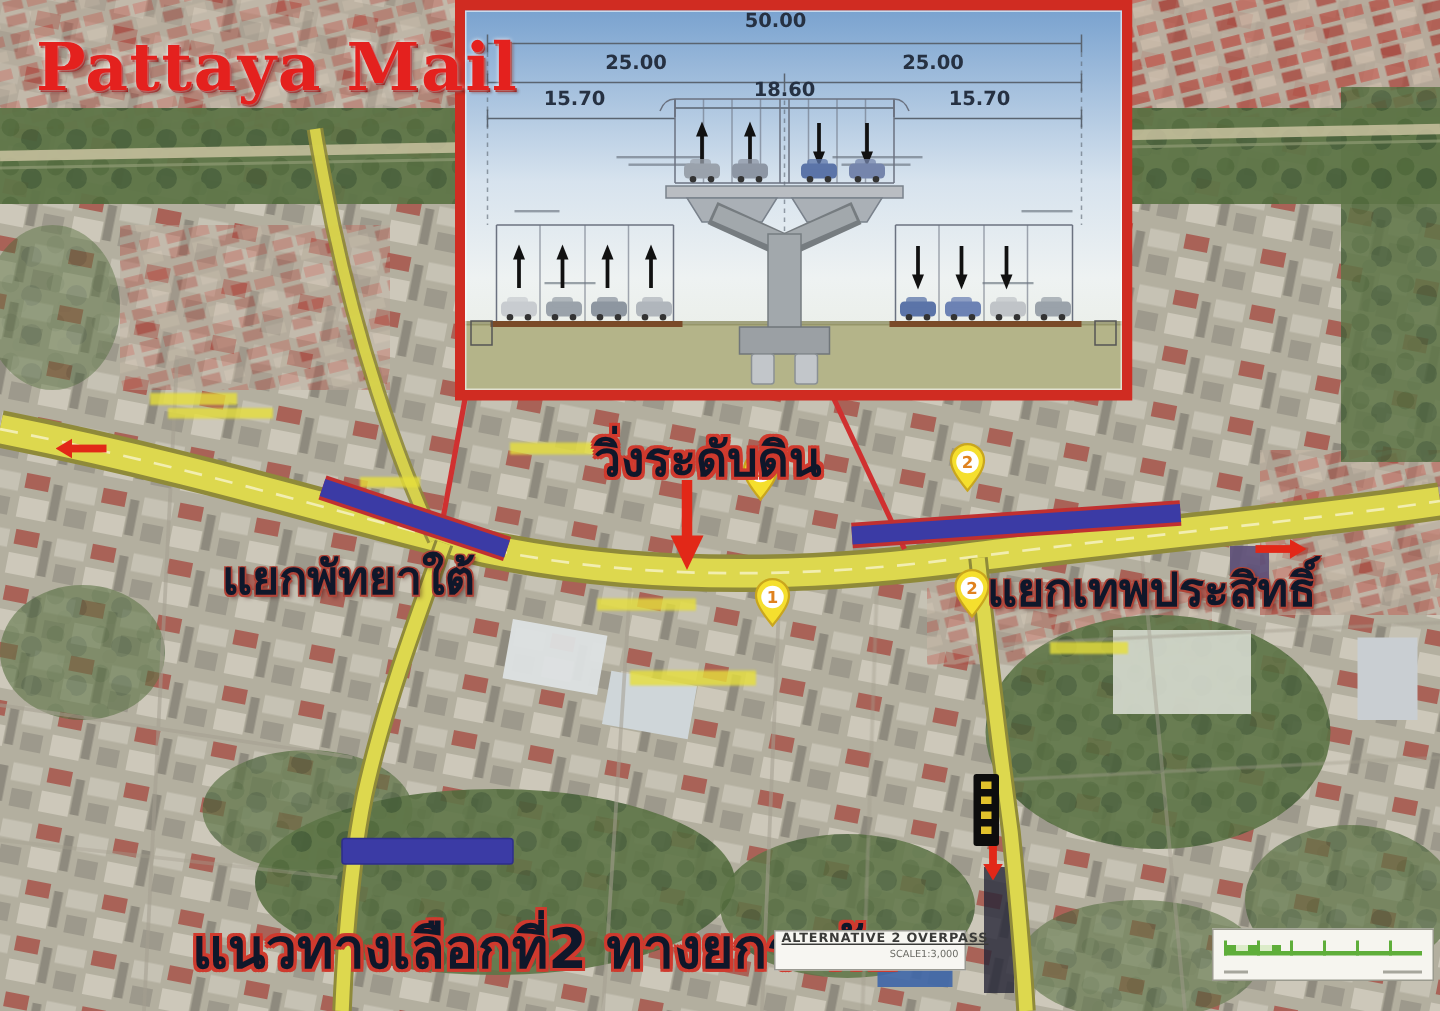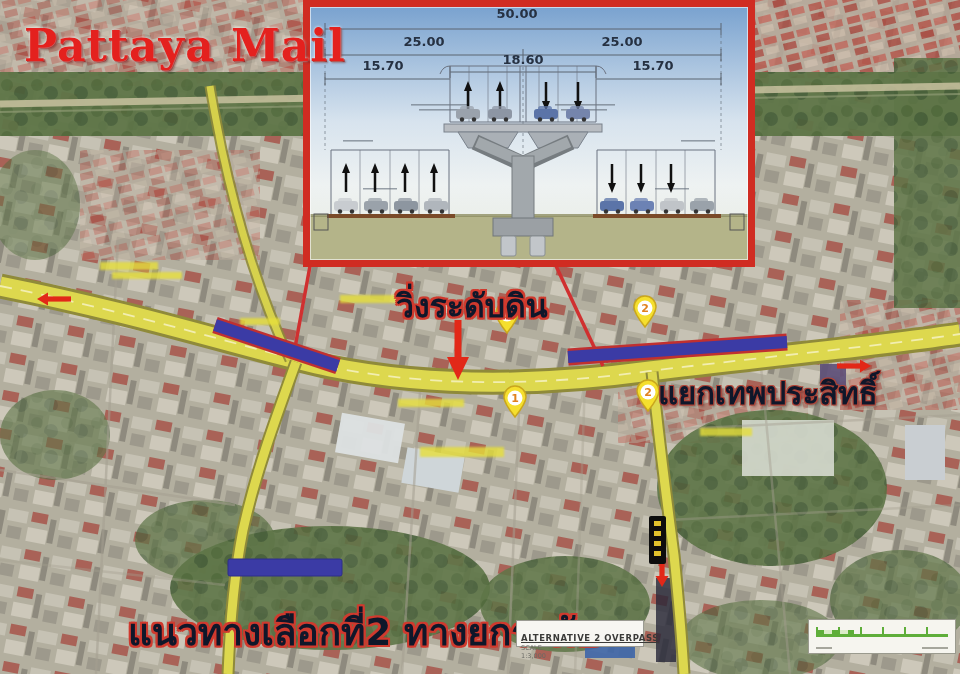--- a/index.html
+++ b/index.html
@@ -34,27 +34,27 @@
   }
   .lbl-ground{left:396px;top:280px;font-size:32px;}
   .lbl-south{left:148px;top:360px;font-size:31px;}
   .lbl-thep{left:658px;top:368px;font-size:31px;}
   .lbl-legend{left:352px;top:543px;font-size:37px;}
   .lbl-caption{left:128px;top:602px;font-size:37px;}
 
   .titlebox{
     left:516px;top:620px;width:128px;height:27px;z-index:4;
     background:#f7f6f2;border:1px solid #9a9a92;box-sizing:border-box;
-    padding:12px 4px 1px 4px;
+    padding:0 4px 1px 4px;
   }
   .tb-title{
     font-size:8.5px;font-weight:bold;color:#3a3a38;letter-spacing:.6px;
     text-decoration:underline;
   }
-  .tb-row{display:flex;justify-content:center;font-size:6.5px;color:#6a6a64;margin-top:1px;flex-direction:column;}
+  .tb-row{display:flex;justify-content:flex-end;font-size:6.5px;color:#6a6a64;margin-top:1px;}
 
   .scalebox{
     left:808px;top:619px;width:148px;height:35px;z-index:4;
     background:#f6f5ef;border:1px solid #9a9a8e;box-sizing:border-box;
   }
   .scalebox div{position:absolute;}
   .sb-seg{left:7px;top:10px;width:38px;height:5px;
     background:repeating-linear-gradient(90deg,#5fae3a 0 8px,#dcecc9 8px 16px);}
   .sb-ticks{left:7px;right:7px;top:7px;height:10px;
     background:repeating-linear-gradient(90deg,#5fae3a 0 2px,transparent 2px 22px);}
@@ -379,20 +379,21 @@
 
       <rect x="3.5" y="3.5" width="445" height="260" fill="none" stroke="#d02c22" stroke-width="7"></rect>
       <rect x="7.5" y="7.5" width="437" height="252" fill="none" stroke="#ffffff" stroke-width="1" opacity=".6"></rect>
     </svg>
   </div>
 
   <div class="overlay logo">Pattaya Mail</div>
 
   <div class="overlay thai outline-red lbl-ground">วิ่งระดับดิน</div>
 
+  <div class="overlay thai outline-thin lbl-south">แยกพัทยาใต้</div>
 
   <div class="overlay thai outline-thin lbl-thep">แยกเทพประสิทธิ์</div>
 
 
   <div class="overlay thai outline-red lbl-caption">แนวทางเลือกที่2 ทางยกระดับ</div>
 
   <div class="overlay titlebox">
     <div class="tb-title">ALTERNATIVE 2 OVERPASS</div>
     <div class="tb-row">
       <span>SCALE</span>

